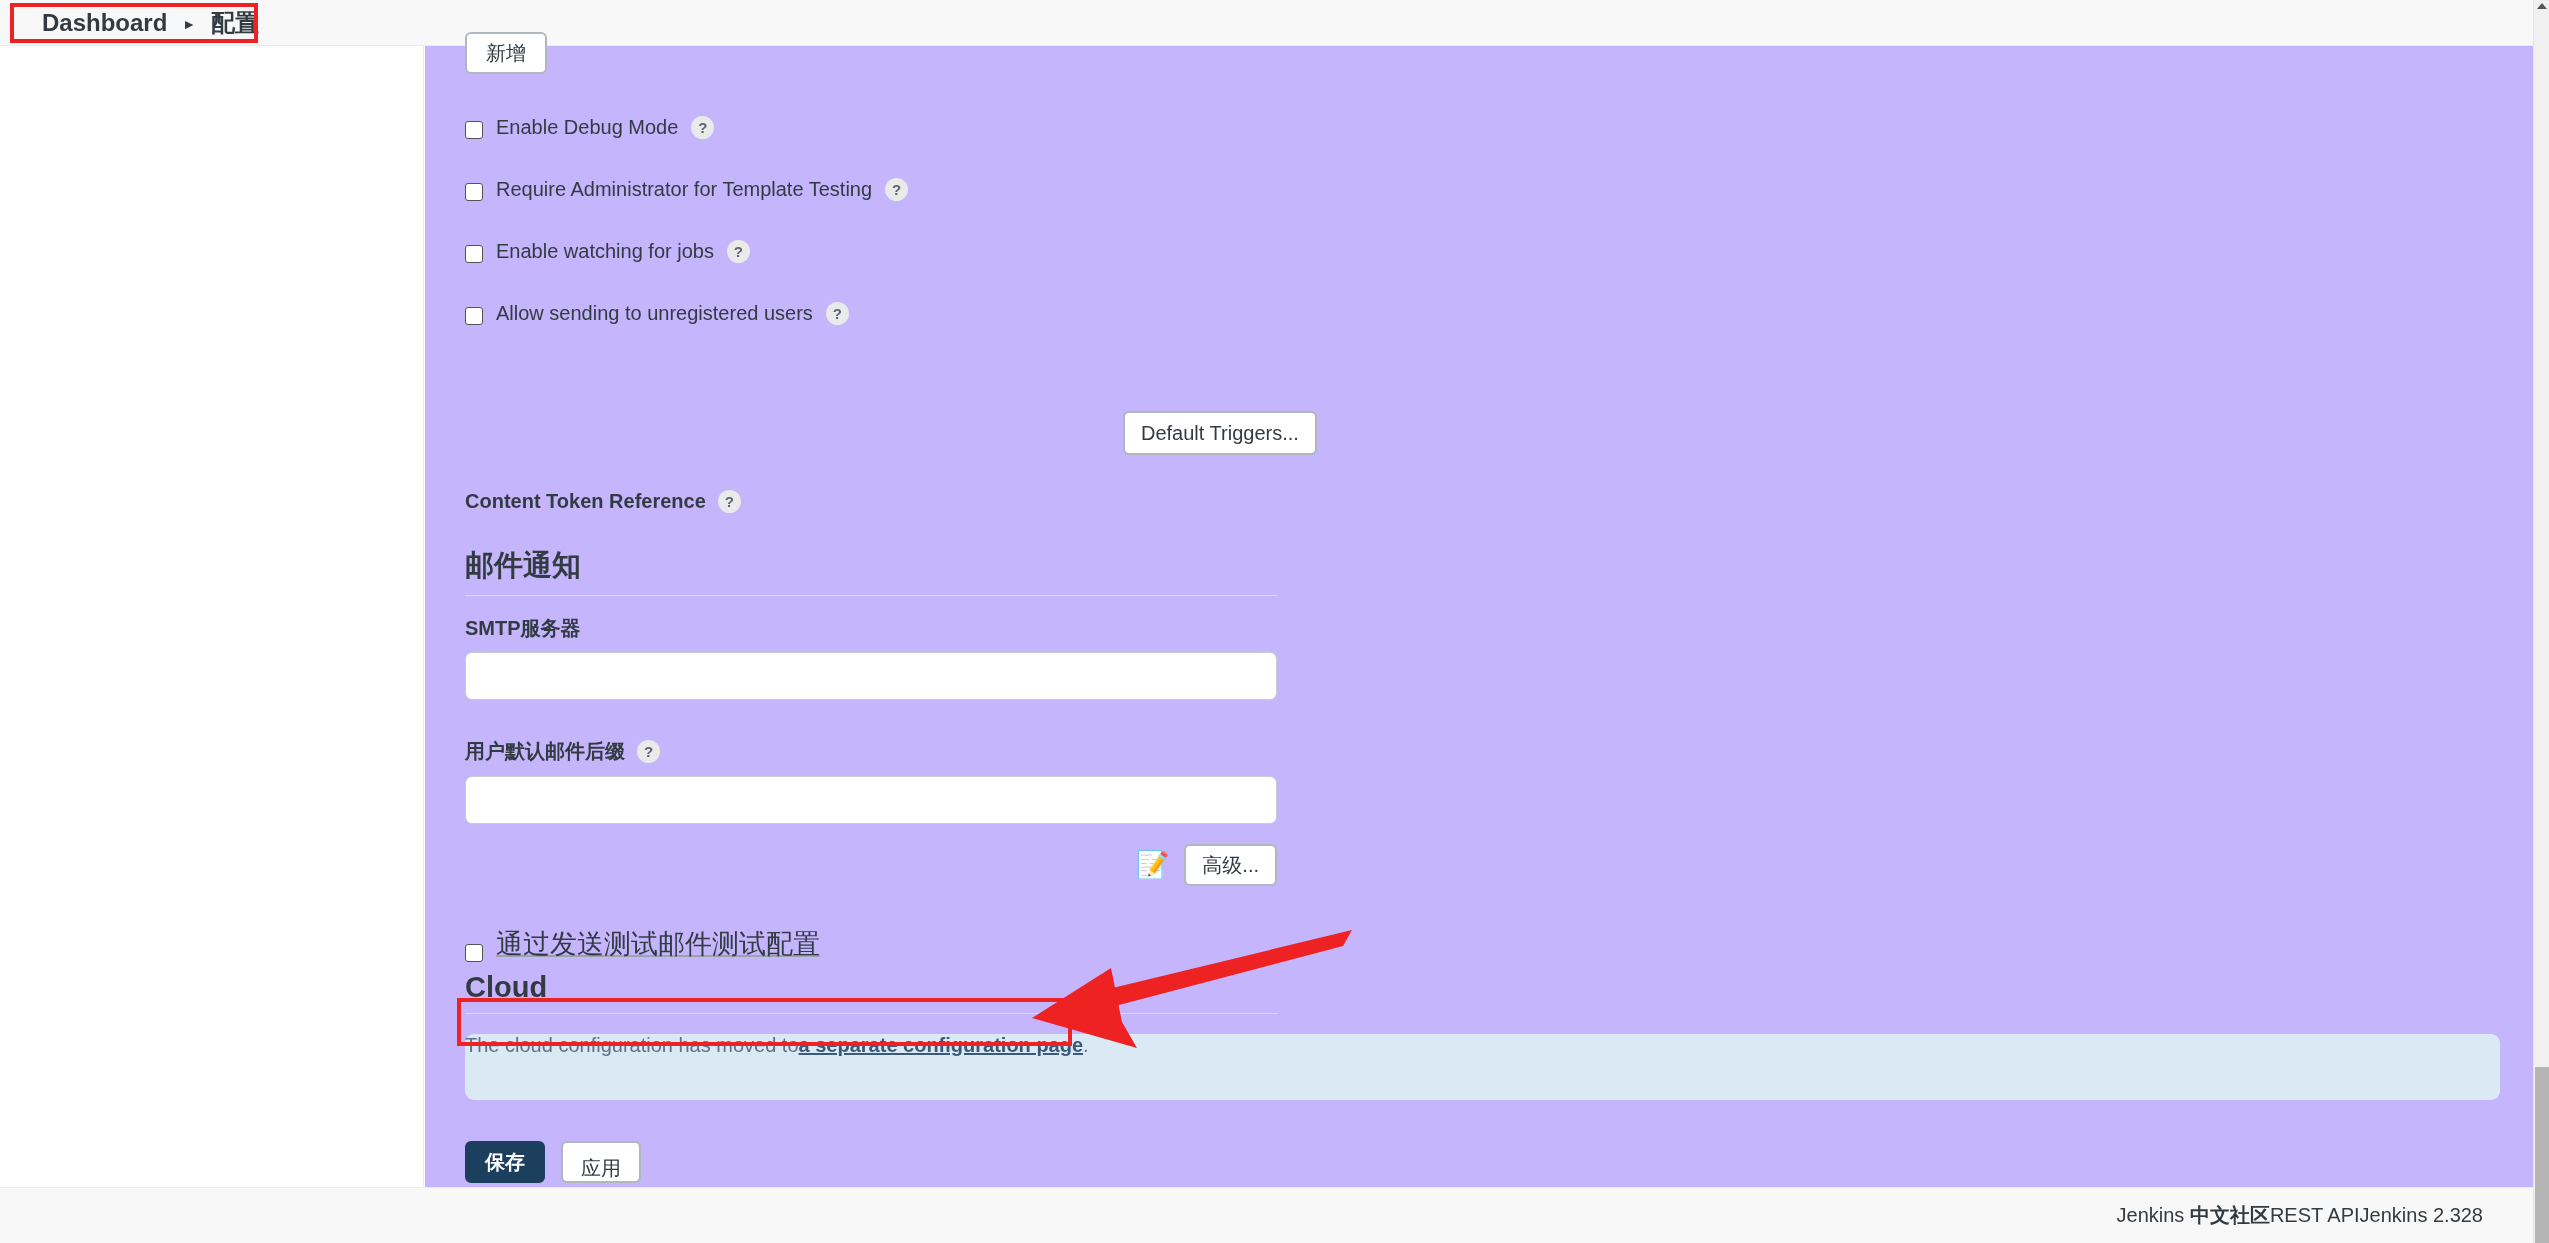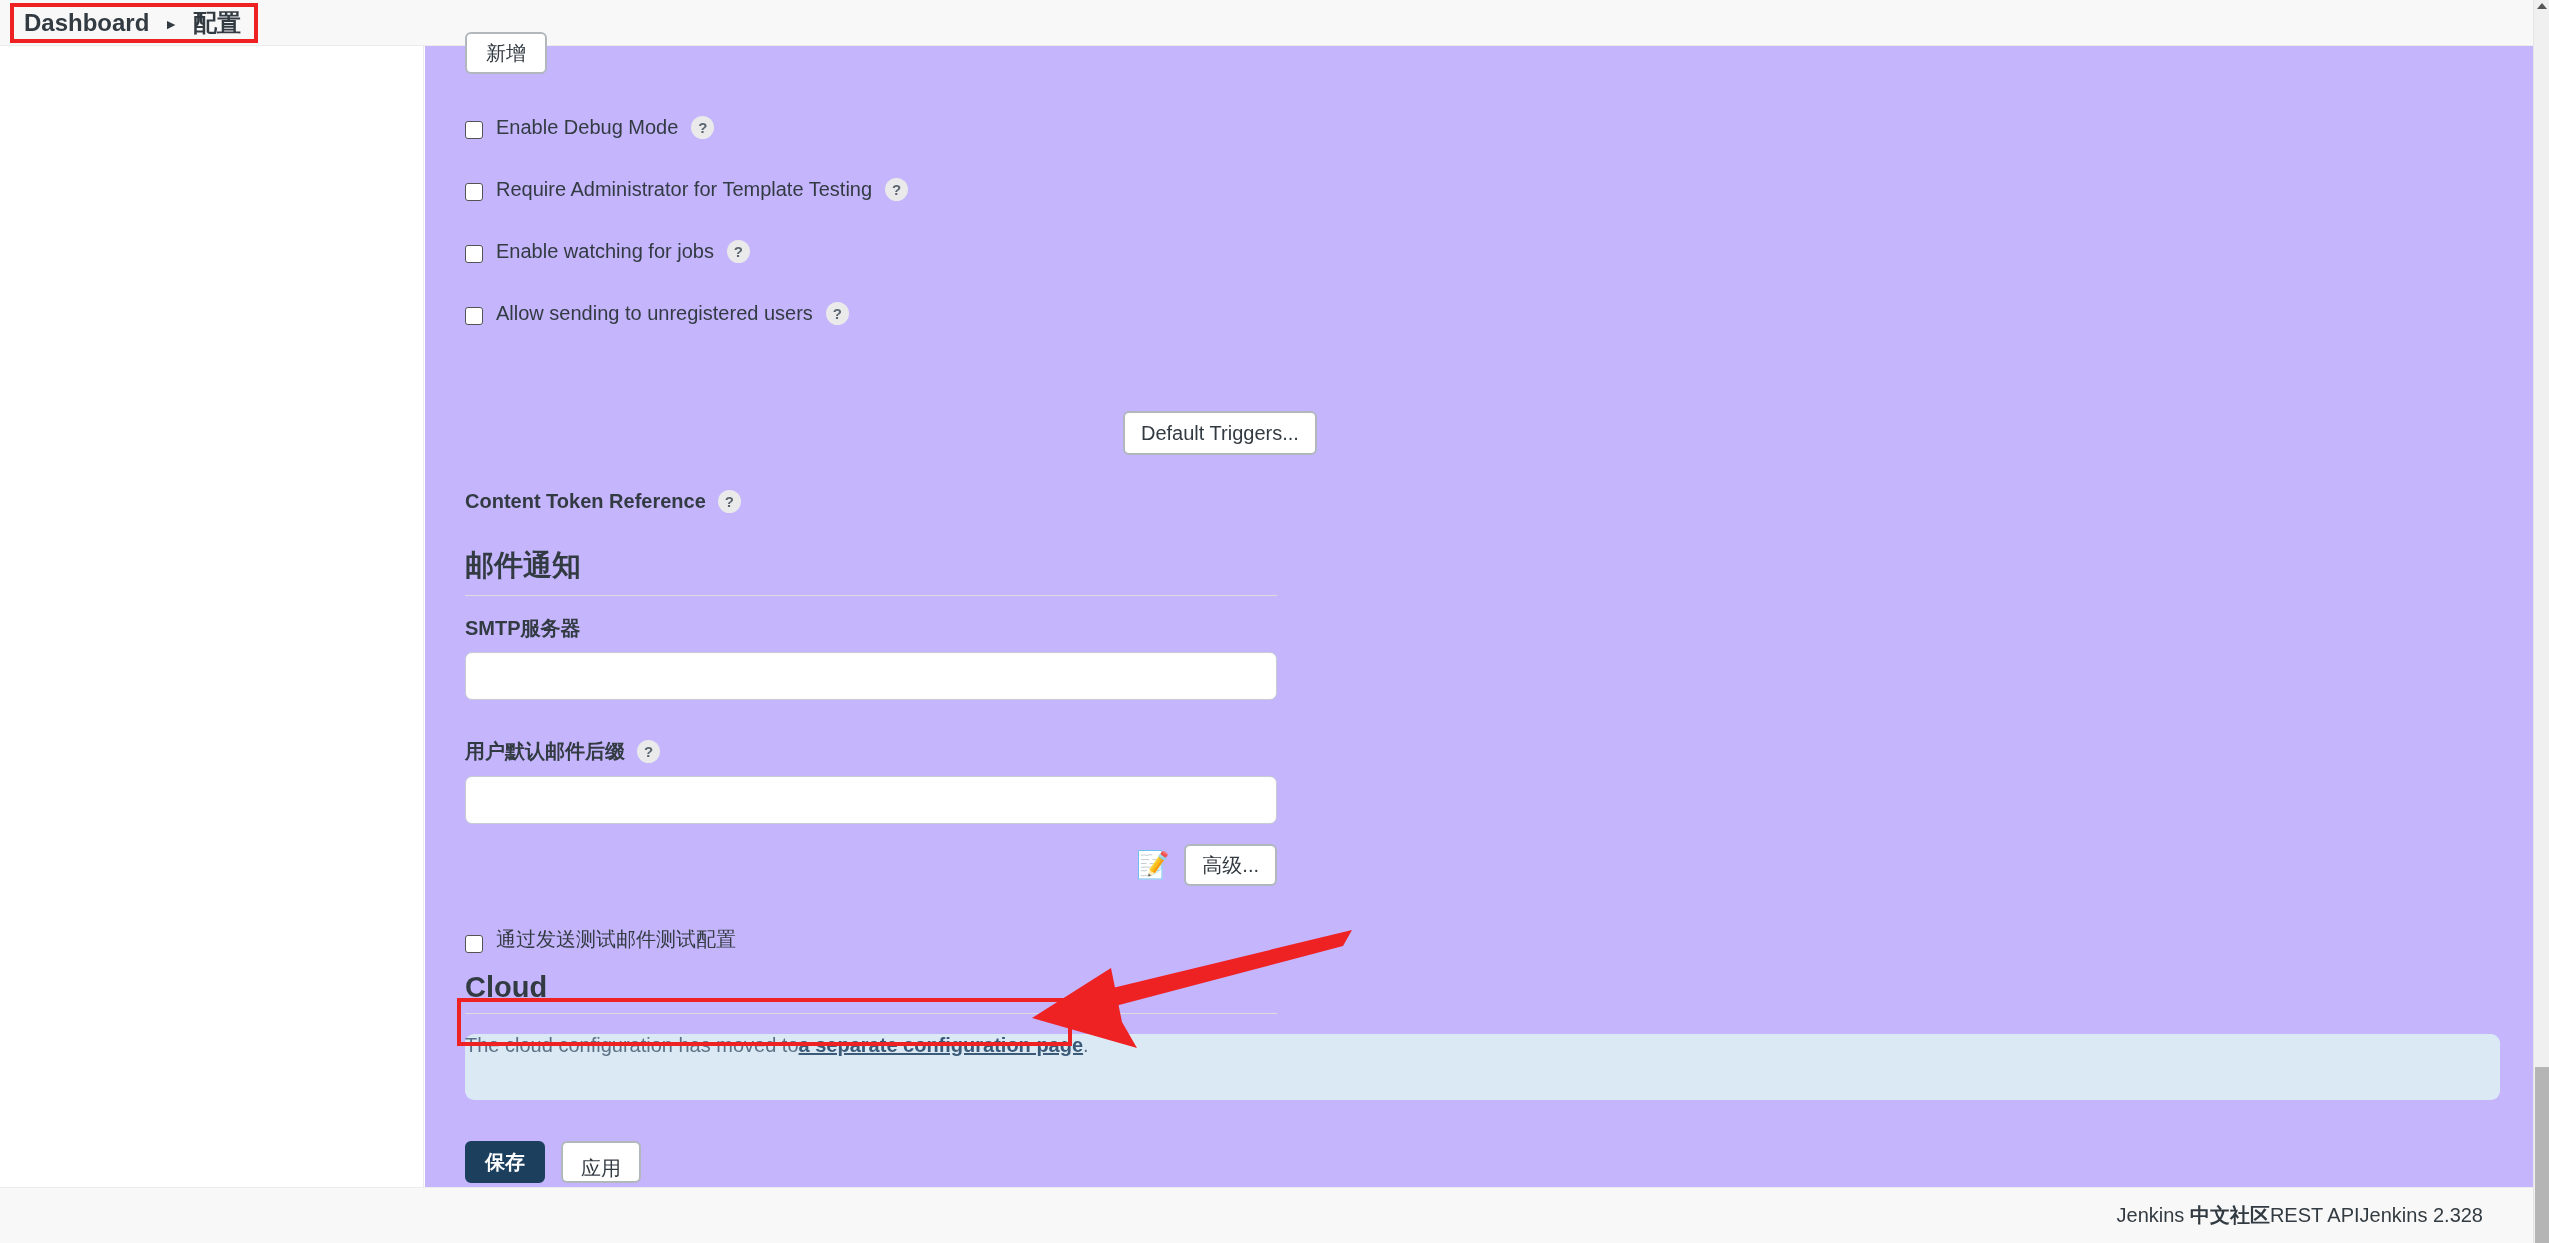--- a/index.html
+++ b/index.html
@@ -24,26 +24,26 @@
   #breadcrumb-bar {
     position: absolute;
     left: 0; top: 0;
     width: 2533px;
     height: 46px;
     background: #f8f8f8;
     border-bottom: 1px solid #ececec;
   }
   #breadcrumb {
     position: absolute;
-    left: 2px; top: 3px;
+    left: 10px; top: 3px;
     height: 40px;
     display: flex;
     align-items: center;
     gap: 18px;
-    padding: 0 18px 0 22px;
+    padding: 0 18px 0 32px;
     font-size: 24px;
     font-weight: bold;
     color: #333b42;
   }
   #breadcrumb .crumb-link {
     color: #333b42;
     text-decoration: none;
     white-space: nowrap;
   }
   #breadcrumb .crumb-sep {
@@ -205,22 +205,23 @@
     width: 812px;
     display: flex;
     justify-content: flex-end;
     align-items: center;
     gap: 14px;
   }
   #memo-icon { font-size: 27px; line-height: 1; user-select: none; }
 
   #test-config-row { position: absolute; left: 0; top: 880px; }
   #test-config-label {
-    font-size: 20px;
-    color: #333b42;
+    font-size: 27px;
+    color: #333b42;
+    text-decoration: underline;
     text-decoration-color: #9aa2aa;
     cursor: pointer;
   }
 
   
   #cloud-banner {
     position: absolute;
     left: 0; top: 988px;
     width: 2035px;
     height: 66px;

